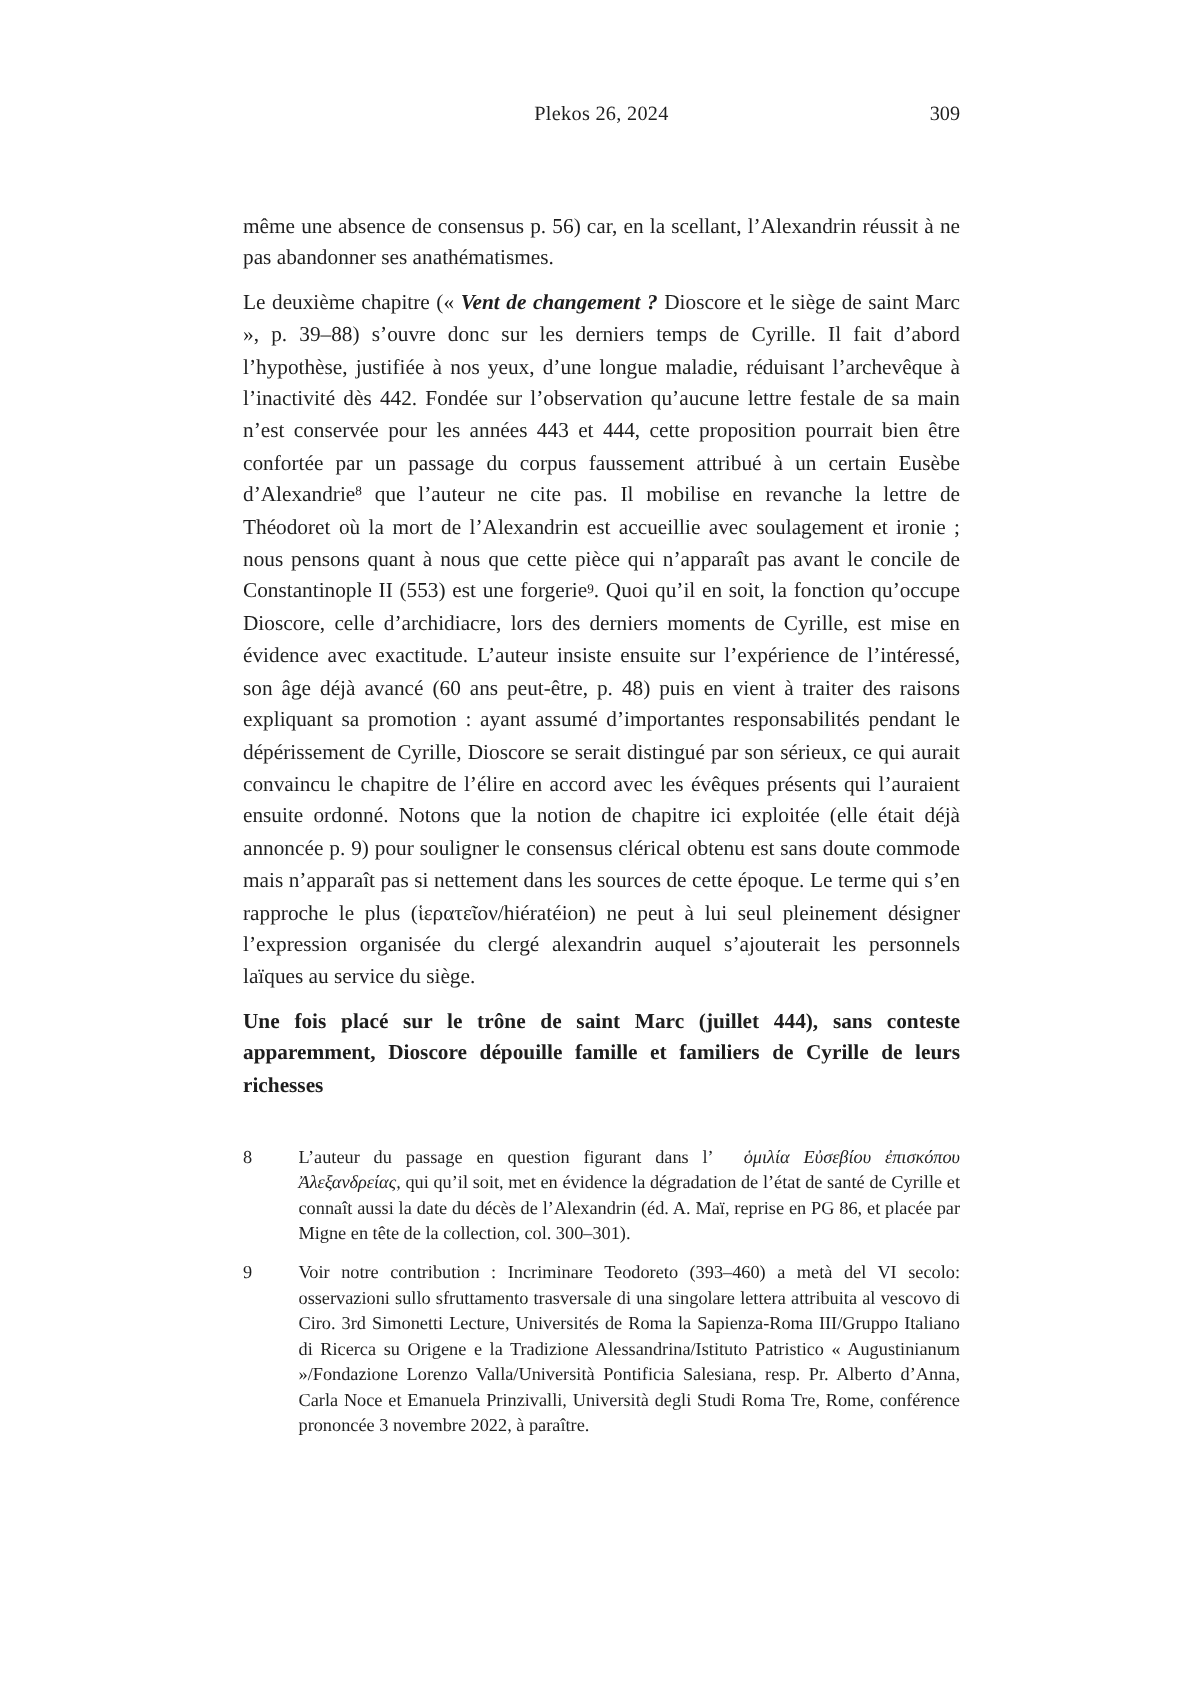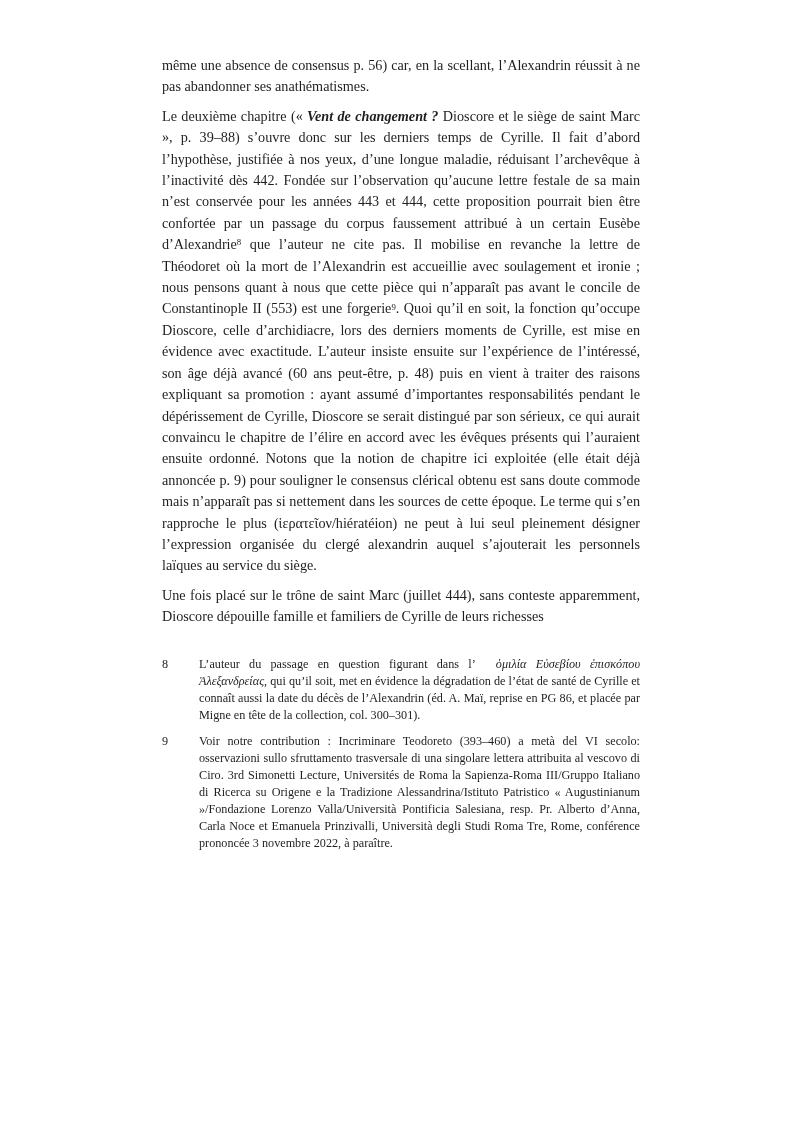--- a/index.html
+++ b/index.html
@@ -41,20 +41,21 @@
     margin-top: 55px;
     font-size: 14.2px;
     line-height: 21.4px;
     text-align: justify;
   }
   .body-text p {
     margin: 0 0 8px 0;
   }
   .body-text p:last-child {
     margin-bottom: 0;
+    font-weight: bold;
   }
   .footnotes {
     margin-top: 28px;
     font-size: 12.2px;
     line-height: 17px;
     text-align: justify;
   }
   .footnote {
     display: flex;
     margin-bottom: 9px;
@@ -76,20 +77,24 @@
     top: -0.45em;
     vertical-align: baseline;
   }
 </style>
 </head>
 <body>
 
 <div class="page">
   <div class="content">
 
+    <div class="page-header">
+      <div class="journal-title">Plekos 26, 2024</div>
+      <div class="page-number">309</div>
+    </div>
 
     <div class="body-text">
       <p><span class="seg-normal">même une absence de consensus p. 56) car, en la scellant, l’Alexandrin réussit à ne pas abandonner ses anathématismes.</span></p>
       <p><span class="seg-normal">Le deuxième chapitre (« </span><span class="seg-italic">Vent de changement ?</span><span class="seg-normal"> Dioscore et le siège de saint Marc », p. 39–88) s’ouvre donc sur les derniers temps de Cyrille. Il fait d’abord l’hypothèse, justifiée à nos yeux, d’une longue maladie, réduisant l’archevêque à l’inactivité dès 442. Fondée sur l’observation qu’aucune lettre festale de sa main n’est conservée pour les années 443 et 444, cette proposition pourrait bien être confortée par un passage du corpus faussement attribué à un certain Eusèbe d’Alexandrie</span><sup class="seg-sup">8</sup><span class="seg-normal"> que l’auteur ne cite pas. Il mobilise en revanche la lettre de Théodoret où la mort de l’Alexandrin est accueillie avec soulagement et ironie ; nous pensons quant à nous que cette pièce qui n’apparaît pas avant le concile de Constantinople II (553) est une forgerie</span><sup class="seg-sup">9</sup><span class="seg-normal">. Quoi qu’il en soit, la fonction qu’occupe Dioscore, celle d’archidiacre, lors des derniers moments de Cyrille, est mise en évidence avec exactitude. L’auteur insiste ensuite sur l’expérience de l’intéressé, son âge déjà avancé (60 ans peut-être, p. 48) puis en vient à traiter des raisons expliquant sa promotion : ayant assumé d’importantes responsabilités pendant le dépérissement de Cyrille, Dioscore se serait distingué par son sérieux, ce qui aurait convaincu le chapitre de l’élire en accord avec les évêques présents qui l’auraient ensuite ordonné. Notons que la notion de chapitre ici exploitée (elle était déjà annoncée p. 9) pour souligner le consensus clérical obtenu est sans doute commode mais n’apparaît pas si nettement dans les sources de cette époque. Le terme qui s’en rapproche le plus (ἱερατεῖον/hiératéion) ne peut à lui seul pleinement désigner l’expression organisée du clergé alexandrin auquel s’ajouterait les personnels laïques au service du siège.</span></p>
       <p><span class="seg-normal">Une fois placé sur le trône de saint Marc (juillet 444), sans conteste apparemment, Dioscore dépouille famille et familiers de Cyrille de leurs richesses</span></p>
     </div>
 
     <div class="footnotes">
       <div class="footnote">
         <div class="fn-num">8</div>

